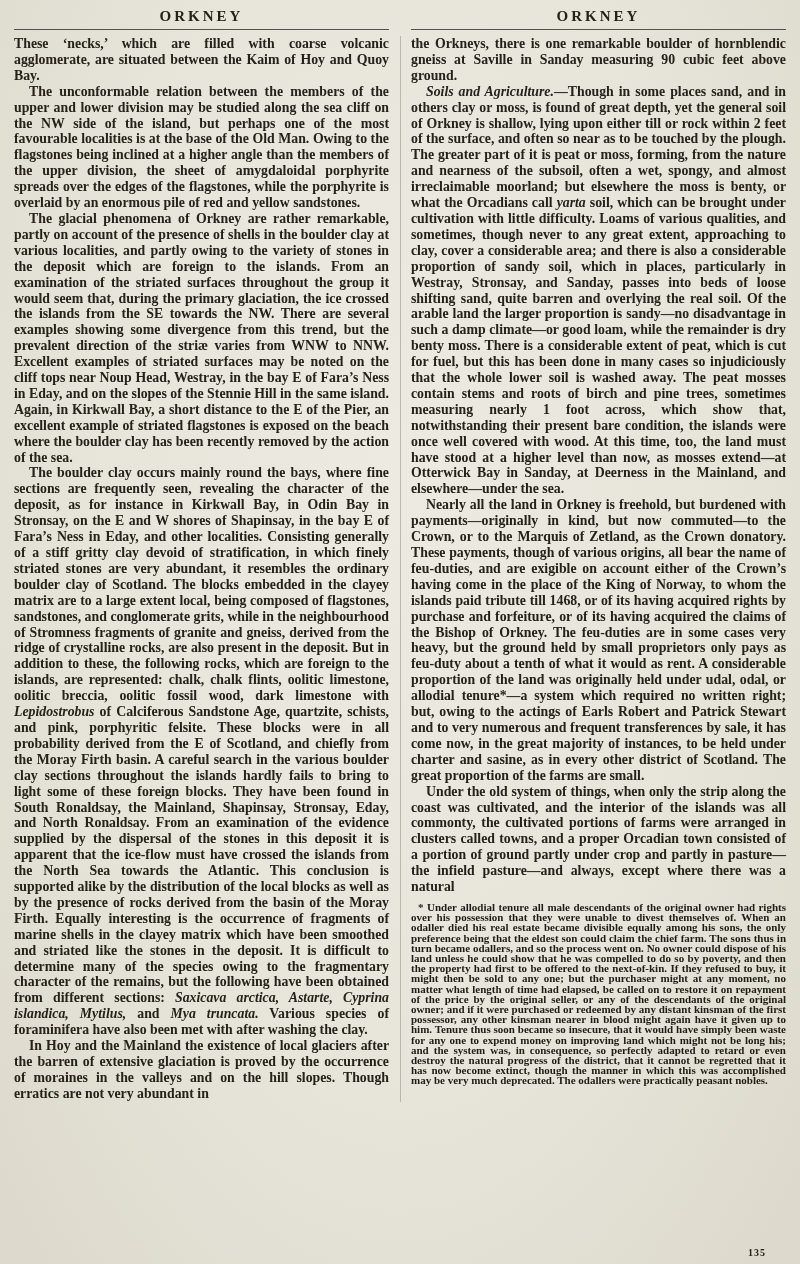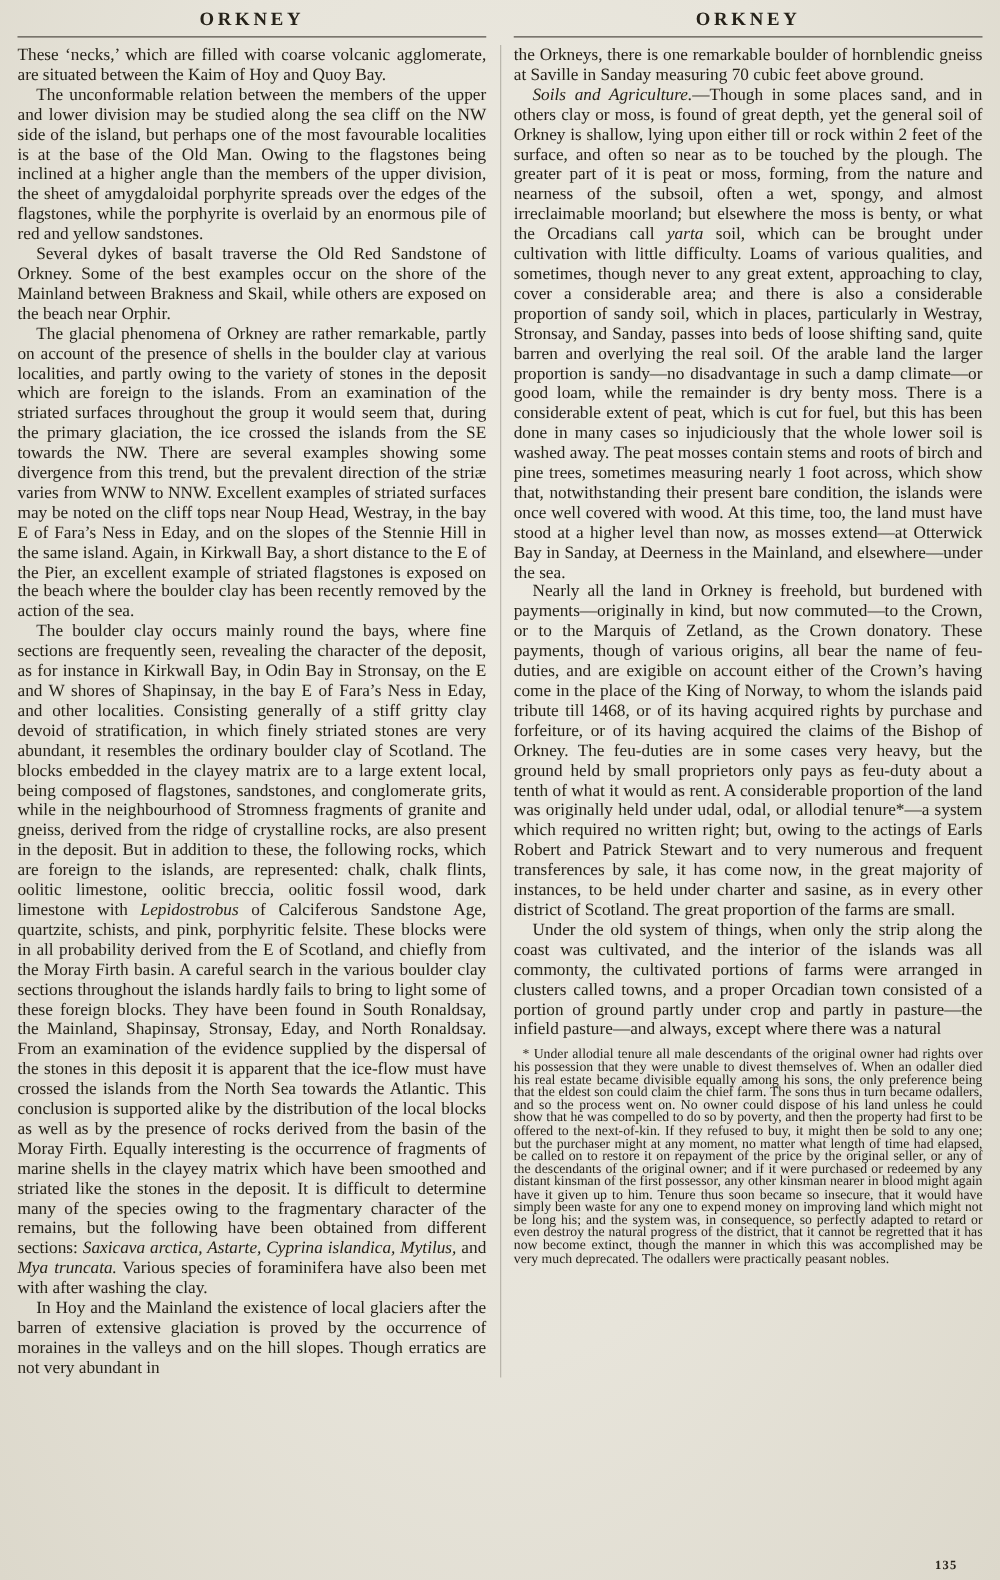--- a/index.html
+++ b/index.html
@@ -25,20 +25,21 @@
       font-weight: bold;
       font-size: 15px;
       letter-spacing: 3px;
       padding-bottom: 4px;
       border-bottom: 1px solid #56514a;
     }
     .columns {
       display: flex; gap: 22px;
       margin-top: 6px;
       position: relative;
+      font-weight: bold;
     }
     .columns::before {
       content: "";
       position: absolute;
       left: 50%; top: 0; bottom: 0;
       width: 1px;
       background: rgba(100, 94, 82, 0.35);
     }
     .column {
       flex: 1;
@@ -73,27 +74,26 @@
 
   <div class="col-headers">
     <div class="col-header">ORKNEY</div>
     <div class="col-header">ORKNEY</div>
   </div>
 
   <div class="columns">
     <div class="column" id="col-left">
         <p class="para no-indent"><span>These ‘necks,’ which are filled with coarse volcanic agglomerate, are situated between the Kaim of Hoy and Quoy Bay.</span></p>
         <p class="para"><span>The unconformable relation between the members of the upper and lower division may be studied along the sea cliff on the NW side of the island, but perhaps one of the most favourable localities is at the base of the Old Man. Owing to the flagstones being inclined at a higher angle than the members of the upper division, the sheet of amygdaloidal porphyrite spreads over the edges of the flagstones, while the porphyrite is overlaid by an enormous pile of red and yellow sandstones.</span></p>
-        <p class="para"><span>Several dykes of basalt traverse the Old Red Sandstone of Orkney. Some of the best examples occur on the shore of the Mainland between Brakness and Skail, while others are exposed on the beach near Orphir.</span></p>
         <p class="para"><span>The glacial phenomena of Orkney are rather remarkable, partly on account of the presence of shells in the boulder clay at various localities, and partly owing to the variety of stones in the deposit which are foreign to the islands. From an examination of the striated surfaces throughout the group it would seem that, during the primary glaciation, the ice crossed the islands from the SE towards the NW. There are several examples showing some divergence from this trend, but the prevalent direction of the striæ varies from WNW to NNW. Excellent examples of striated surfaces may be noted on the cliff tops near Noup Head, Westray, in the bay E of Fara’s Ness in Eday, and on the slopes of the Stennie Hill in the same island. Again, in Kirkwall Bay, a short distance to the E of the Pier, an excellent example of striated flagstones is exposed on the beach where the boulder clay has been recently removed by the action of the sea.</span></p>
         <p class="para"><span>The boulder clay occurs mainly round the bays, where fine sections are frequently seen, revealing the character of the deposit, as for instance in Kirkwall Bay, in Odin Bay in Stronsay, on the E and W shores of Shapinsay, in the bay E of Fara’s Ness in Eday, and other localities. Consisting generally of a stiff gritty clay devoid of stratification, in which finely striated stones are very abundant, it resembles the ordinary boulder clay of Scotland. The blocks embedded in the clayey matrix are to a large extent local, being composed of flagstones, sandstones, and conglomerate grits, while in the neighbourhood of Stromness fragments of granite and gneiss, derived from the ridge of crystalline rocks, are also present in the deposit. But in addition to these, the following rocks, which are foreign to the islands, are represented: chalk, chalk flints, oolitic limestone, oolitic breccia, oolitic fossil wood, dark limestone with </span><span class="it">Lepidostrobus</span><span> of Calciferous Sandstone Age, quartzite, schists, and pink, porphyritic felsite. These blocks were in all probability derived from the E of Scotland, and chiefly from the Moray Firth basin. A careful search in the various boulder clay sections throughout the islands hardly fails to bring to light some of these foreign blocks. They have been found in South Ronaldsay, the Mainland, Shapinsay, Stronsay, Eday, and North Ronaldsay. From an examination of the evidence supplied by the dispersal of the stones in this deposit it is apparent that the ice-flow must have crossed the islands from the North Sea towards the Atlantic. This conclusion is supported alike by the distribution of the local blocks as well as by the presence of rocks derived from the basin of the Moray Firth. Equally interesting is the occurrence of fragments of marine shells in the clayey matrix which have been smoothed and striated like the stones in the deposit. It is difficult to determine many of the species owing to the fragmentary character of the remains, but the following have been obtained from different sections: </span><span class="it">Saxicava arctica, Astarte, Cyprina islandica, Mytilus,</span><span> and </span><span class="it">Mya truncata.</span><span> Various species of foraminifera have also been met with after washing the clay.</span></p>
         <p class="para"><span>In Hoy and the Mainland the existence of local glaciers after the barren of extensive glaciation is proved by the occurrence of moraines in the valleys and on the hill slopes. Though erratics are not very abundant in</span></p>
       </div>
     <div class="column" id="col-right">
-        <p class="para no-indent"><span>the Orkneys, there is one remarkable boulder of hornblendic gneiss at Saville in Sanday measuring 70 cubic feet above ground.</span></p>
+        <p class="para no-indent"><span>the Orkneys, there is one remarkable boulder of hornblendic gneiss at Saville in Sanday measuring 90 cubic feet above ground.</span></p>
         <p class="para"><span class="it">Soils and Agriculture.</span><span>—Though in some places sand, and in others clay or moss, is found of great depth, yet the general soil of Orkney is shallow, lying upon either till or rock within 2 feet of the surface, and often so near as to be touched by the plough. The greater part of it is peat or moss, forming, from the nature and nearness of the subsoil, often a wet, spongy, and almost irreclaimable moorland; but elsewhere the moss is benty, or what the Orcadians call </span><span class="it">yarta</span><span> soil, which can be brought under cultivation with little difficulty. Loams of various qualities, and sometimes, though never to any great extent, approaching to clay, cover a considerable area; and there is also a considerable proportion of sandy soil, which in places, particularly in Westray, Stronsay, and Sanday, passes into beds of loose shifting sand, quite barren and overlying the real soil. Of the arable land the larger proportion is sandy—no disadvantage in such a damp climate—or good loam, while the remainder is dry benty moss. There is a considerable extent of peat, which is cut for fuel, but this has been done in many cases so injudiciously that the whole lower soil is washed away. The peat mosses contain stems and roots of birch and pine trees, sometimes measuring nearly 1 foot across, which show that, notwithstanding their present bare condition, the islands were once well covered with wood. At this time, too, the land must have stood at a higher level than now, as mosses extend—at Otterwick Bay in Sanday, at Deerness in the Mainland, and elsewhere—under the sea.</span></p>
         <p class="para"><span>Nearly all the land in Orkney is freehold, but burdened with payments—originally in kind, but now commuted—to the Crown, or to the Marquis of Zetland, as the Crown donatory. These payments, though of various origins, all bear the name of feu-duties, and are exigible on account either of the Crown’s having come in the place of the King of Norway, to whom the islands paid tribute till 1468, or of its having acquired rights by purchase and forfeiture, or of its having acquired the claims of the Bishop of Orkney. The feu-duties are in some cases very heavy, but the ground held by small proprietors only pays as feu-duty about a tenth of what it would as rent. A considerable proportion of the land was originally held under udal, odal, or allodial tenure*—a system which required no written right; but, owing to the actings of Earls Robert and Patrick Stewart and to very numerous and frequent transferences by sale, it has come now, in the great majority of instances, to be held under charter and sasine, as in every other district of Scotland. The great proportion of the farms are small.</span></p>
         <p class="para"><span>Under the old system of things, when only the strip along the coast was cultivated, and the interior of the islands was all commonty, the cultivated portions of farms were arranged in clusters called towns, and a proper Orcadian town consisted of a portion of ground partly under crop and partly in pasture—the infield pasture—and always, except where there was a natural</span></p>
         <p class="footnote"><span>* Under allodial tenure all male descendants of the original owner had rights over his possession that they were unable to divest themselves of. When an odaller died his real estate became divisible equally among his sons, the only preference being that the eldest son could claim the chief farm. The sons thus in turn became odallers, and so the process went on. No owner could dispose of his land unless he could show that he was compelled to do so by poverty, and then the property had first to be offered to the next-of-kin. If they refused to buy, it might then be sold to any one; but the purchaser might at any moment, no matter what length of time had elapsed, be called on to restore it on repayment of the price by the original seller, or any of the descendants of the original owner; and if it were purchased or redeemed by any distant kinsman of the first possessor, any other kinsman nearer in blood might again have it given up to him. Tenure thus soon became so insecure, that it would have simply been waste for any one to expend money on improving land which might not be long his; and the system was, in consequence, so perfectly adapted to retard or even destroy the natural progress of the district, that it cannot be regretted that it has now become extinct, though the manner in which this was accomplished may be very much deprecated. The odallers were practically peasant nobles.</span></p>
       </div>
   </div>
 
   <div class="page-number">135</div>
 
 </div>

